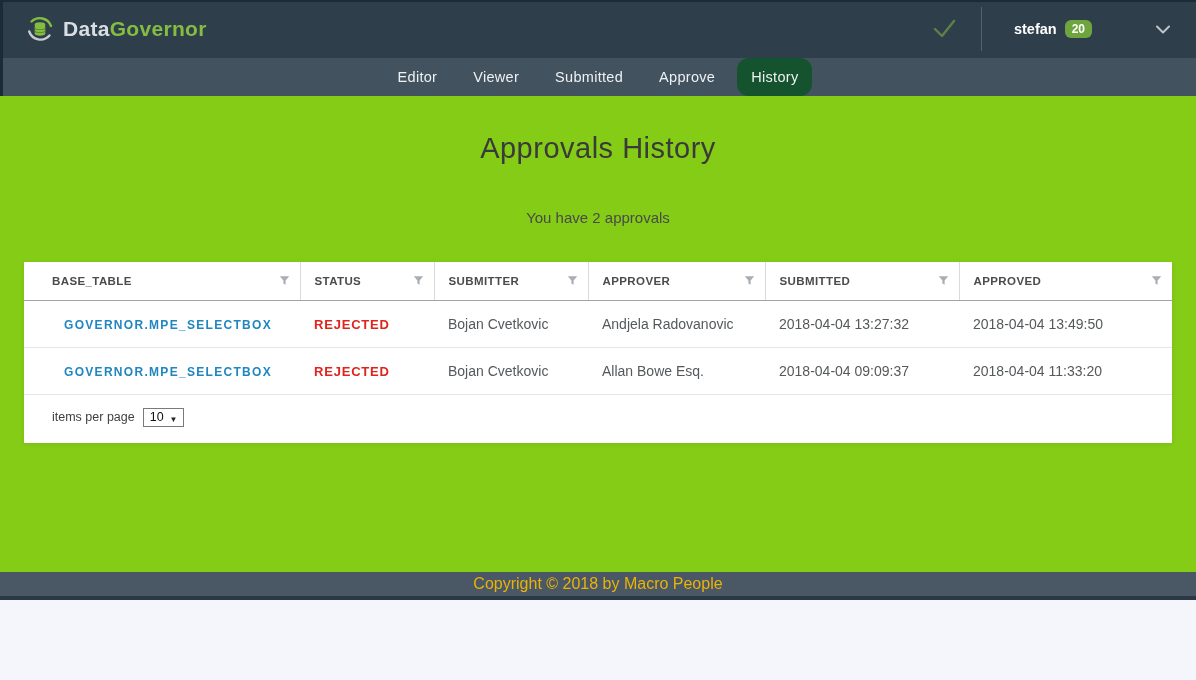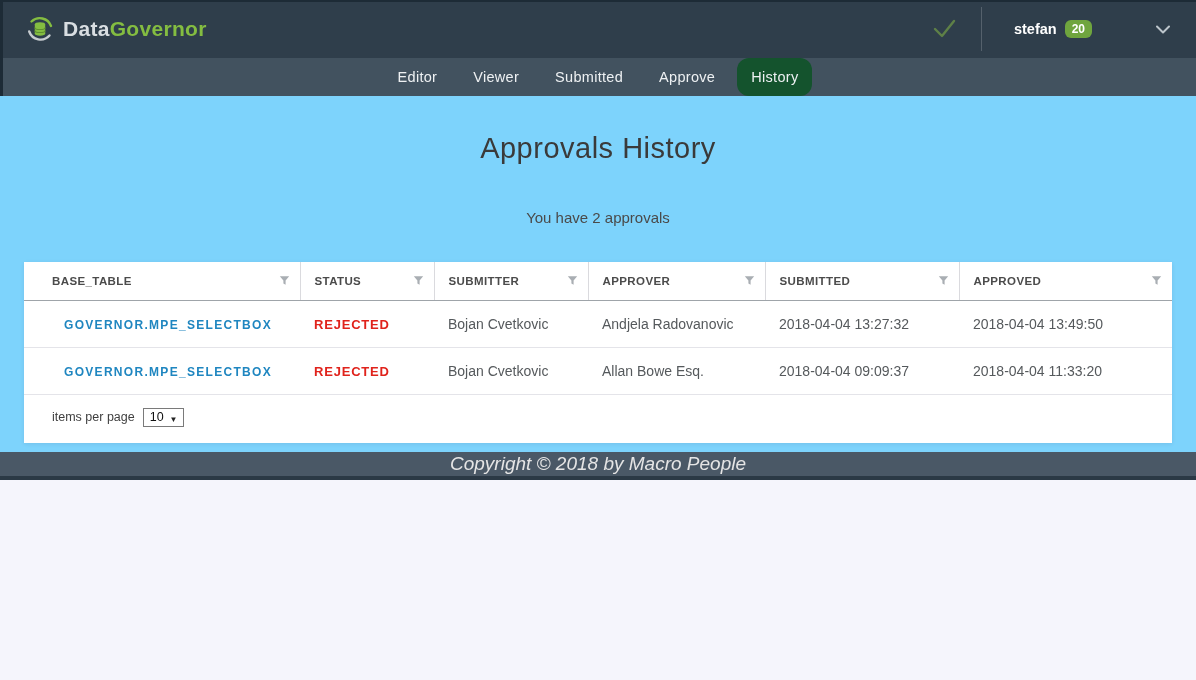--- a/index.html
+++ b/index.html
@@ -2,21 +2,21 @@
 <html><head>
 <meta charset="utf-8">
 <style>
   * { margin: 0; padding: 0; box-sizing: border-box; }
   html, body { width: 1196px; height: 680px; overflow: hidden; }
   body {
     font-family: "Liberation Sans", "DejaVu Sans", sans-serif;
     background: #f5f5fc;
     position: relative;
   }
-  .app { display: flex; flex-direction: column; height: 480px; position: relative; }
+  .app { display: flex; flex-direction: column; height: 600px; position: relative; }
 
   
   .edge-top { position: absolute; top: 0; left: 0; width: 100%; height: 2px; background: #1d2b36; z-index: 10; }
   .edge-left { position: absolute; top: 0; left: 0; width: 3px; height: 96px; background: #1d2b36; z-index: 10; }
 
   
   header.topbar {
     height: 58px; background: #2f3e4b; display: flex; align-items: center;
     justify-content: space-between; padding: 0 26px; flex: 0 0 auto;
   }
@@ -40,21 +40,21 @@
     height: 38px; background: #42525f; display: flex; justify-content: center;
     align-items: stretch; flex: 0 0 auto;
   }
   .nav-tab {
     color: #eef1f3; font-size: 14.5px; line-height: 38px; padding: 0 14px;
     margin: 0 4px; cursor: pointer; text-decoration: none; letter-spacing: 0.3px;
   }
   .nav-tab.active { background: #14532d; border-radius: 12px; }
 
   
-  main { flex: 1 1 auto; background: #7dd3fc; }
+  main { flex: 1 1 auto; background: #84cc16; }
   .page-title {
     text-align: center; font-size: 29px; font-weight: 300; color: #3a3a3a;
     margin-top: 36px; letter-spacing: 0.5px;
   }
   .page-subtitle { text-align: center; font-size: 15px; color: #4a4a4a; margin-top: 44px; }
 
   
   .card {
     background: #ffffff; width: 1148px; margin: 36px auto 0 auto;
     box-shadow: 0 1px 4px rgba(40,40,80,0.10); padding-bottom: 16px;
@@ -88,21 +88,21 @@
     border: 1px solid #7a7a7a; padding: 1px 5px 2px 6px; font-size: 12.5px;
     color: #111; cursor: pointer; min-width: 34px;
   }
   .select-arrow { font-size: 8px; color: #222; }
 
   
   footer.bottombar {
     flex: 0 0 auto; height: 24px; background: #4a5866; display: flex;
     align-items: center; justify-content: center;
   }
-  .footer-text { color: #e5e5e5; font-size: 19px; font-style: italic; }
+  .footer-text { color: #eab308; font-size: 16px; }
   .footer-strip { flex: 0 0 auto; height: 4px; background: #2b3945; }
 </style>
 </head>
 <body>
 
 <div class="app">
   <div class="edge-top"></div>
   <div class="edge-left"></div>
 
   <header class="topbar">

